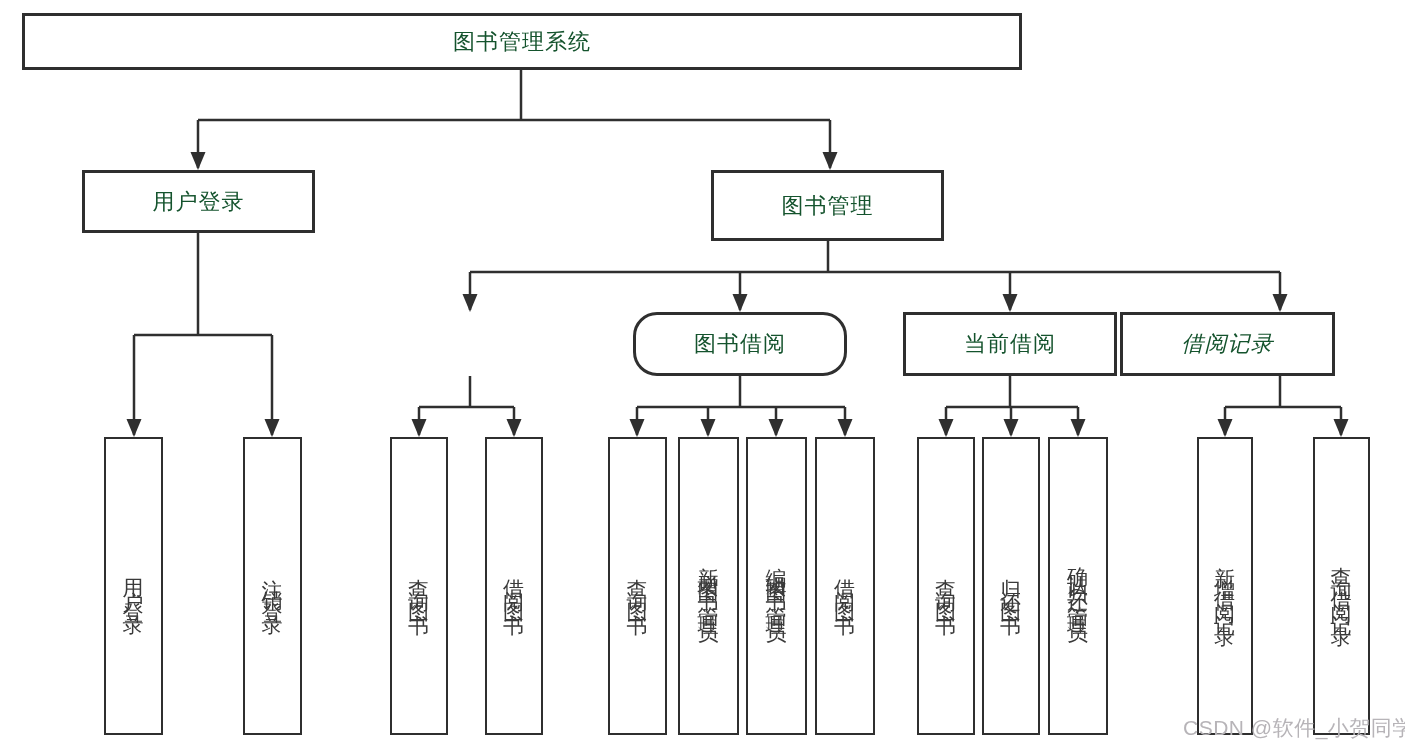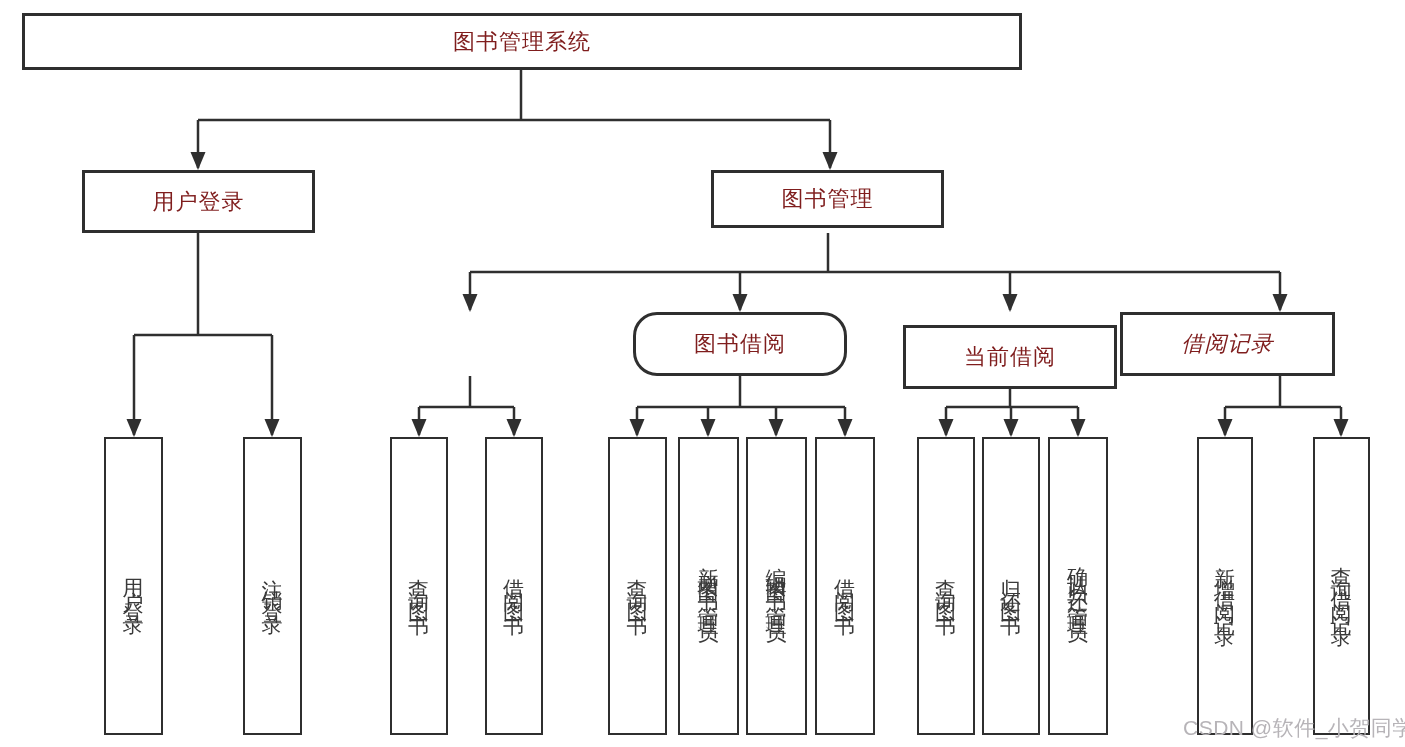--- a/index.html
+++ b/index.html
@@ -17,21 +17,21 @@
     width: 1405px; height: 747px;
   }
   .hbox {
     position: absolute;
     box-sizing: border-box;
     border: 3px solid #2f2f2f;
     background: #ffffff;
     display: flex;
     align-items: center;
     justify-content: center;
-    color: #7f1d1d;
+    color: #14532d;
     font-size: 22px;
     letter-spacing: 1px;
   }
   .vbox {
     position: absolute;
     box-sizing: border-box;
     border: 2px solid #2f2f2f;
     background: #ffffff;
     top: 437px;
     height: 298px;
@@ -131,24 +131,24 @@
       <path d="M1003.5 419 L1018.5 419 L1011 437 Z"></path>
       <path d="M1070.5 419 L1085.5 419 L1078 437 Z"></path>
       <path d="M1217.5 419 L1232.5 419 L1225 437 Z"></path>
       <path d="M1333.5 419 L1348.5 419 L1341 437 Z"></path>
     </g>
   </svg>
 
   <div class="hbox" style="left:22px; top:13px; width:1000px; height:57px;">图书管理系统</div>
 
   <div class="hbox" style="left:82px; top:170px; width:233px; height:63px;">用户登录</div>
-  <div class="hbox" style="left:711px; top:170px; width:233px; height:58px;">图书管理</div>
+  <div class="hbox" style="left:711px; top:170px; width:233px; height:71px;">图书管理</div>
 
   <div class="hbox" style="left:633px; top:312px; width:214px; height:64px;border-radius:24px;">图书借阅</div>
-  <div class="hbox" style="left:903px; top:312px; width:214px; height:64px;margin-top:13px;">当前借阅</div>
+  <div class="hbox" style="left:903px; top:312px; width:214px; height:64px;">当前借阅</div>
   <div class="hbox" style="left:1120px; top:312px; width:215px; height:64px;font-style:italic;">借阅记录</div>
 
   <div class="vbox" style="left:104px; width:59px;">
     <span>用户登录</span>
   </div>
   <div class="vbox" style="left:243px; width:59px;">
     <span>注销登录</span>
   </div>
   <div class="vbox" style="left:390px; width:58px;">
     <span>查询图书</span>

